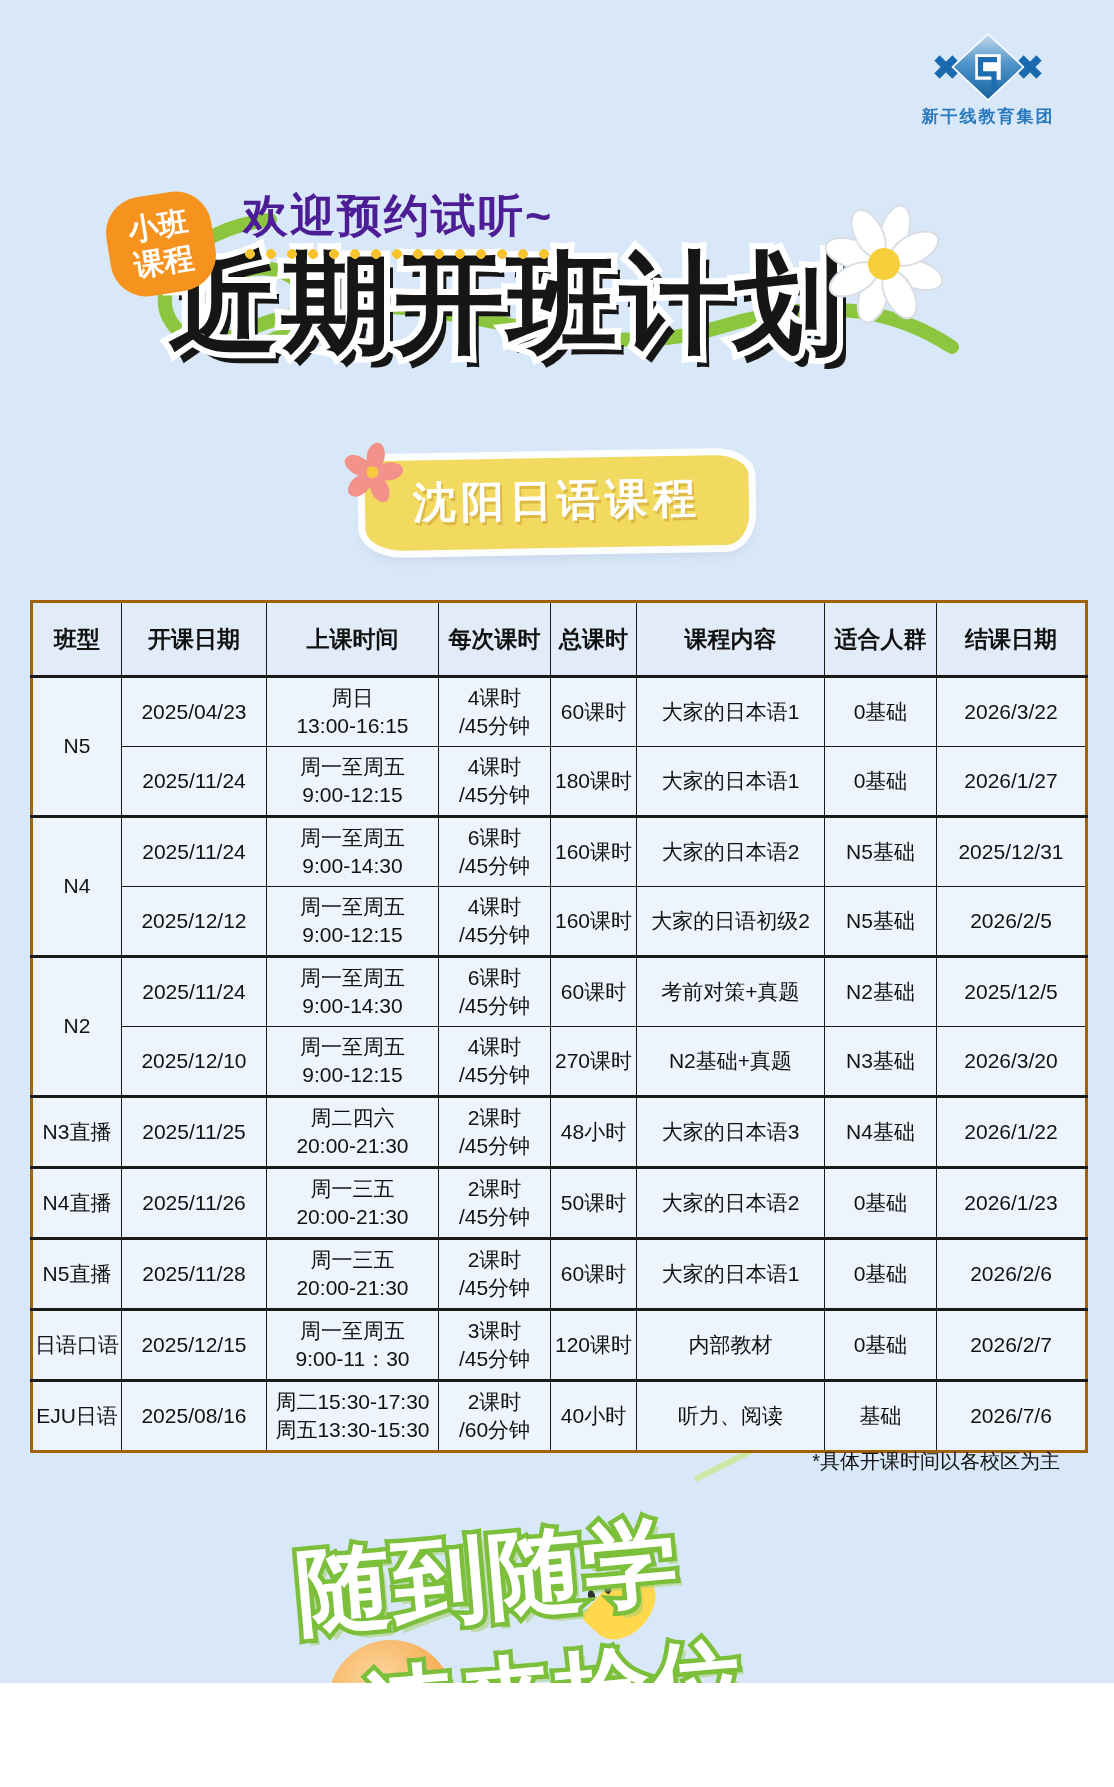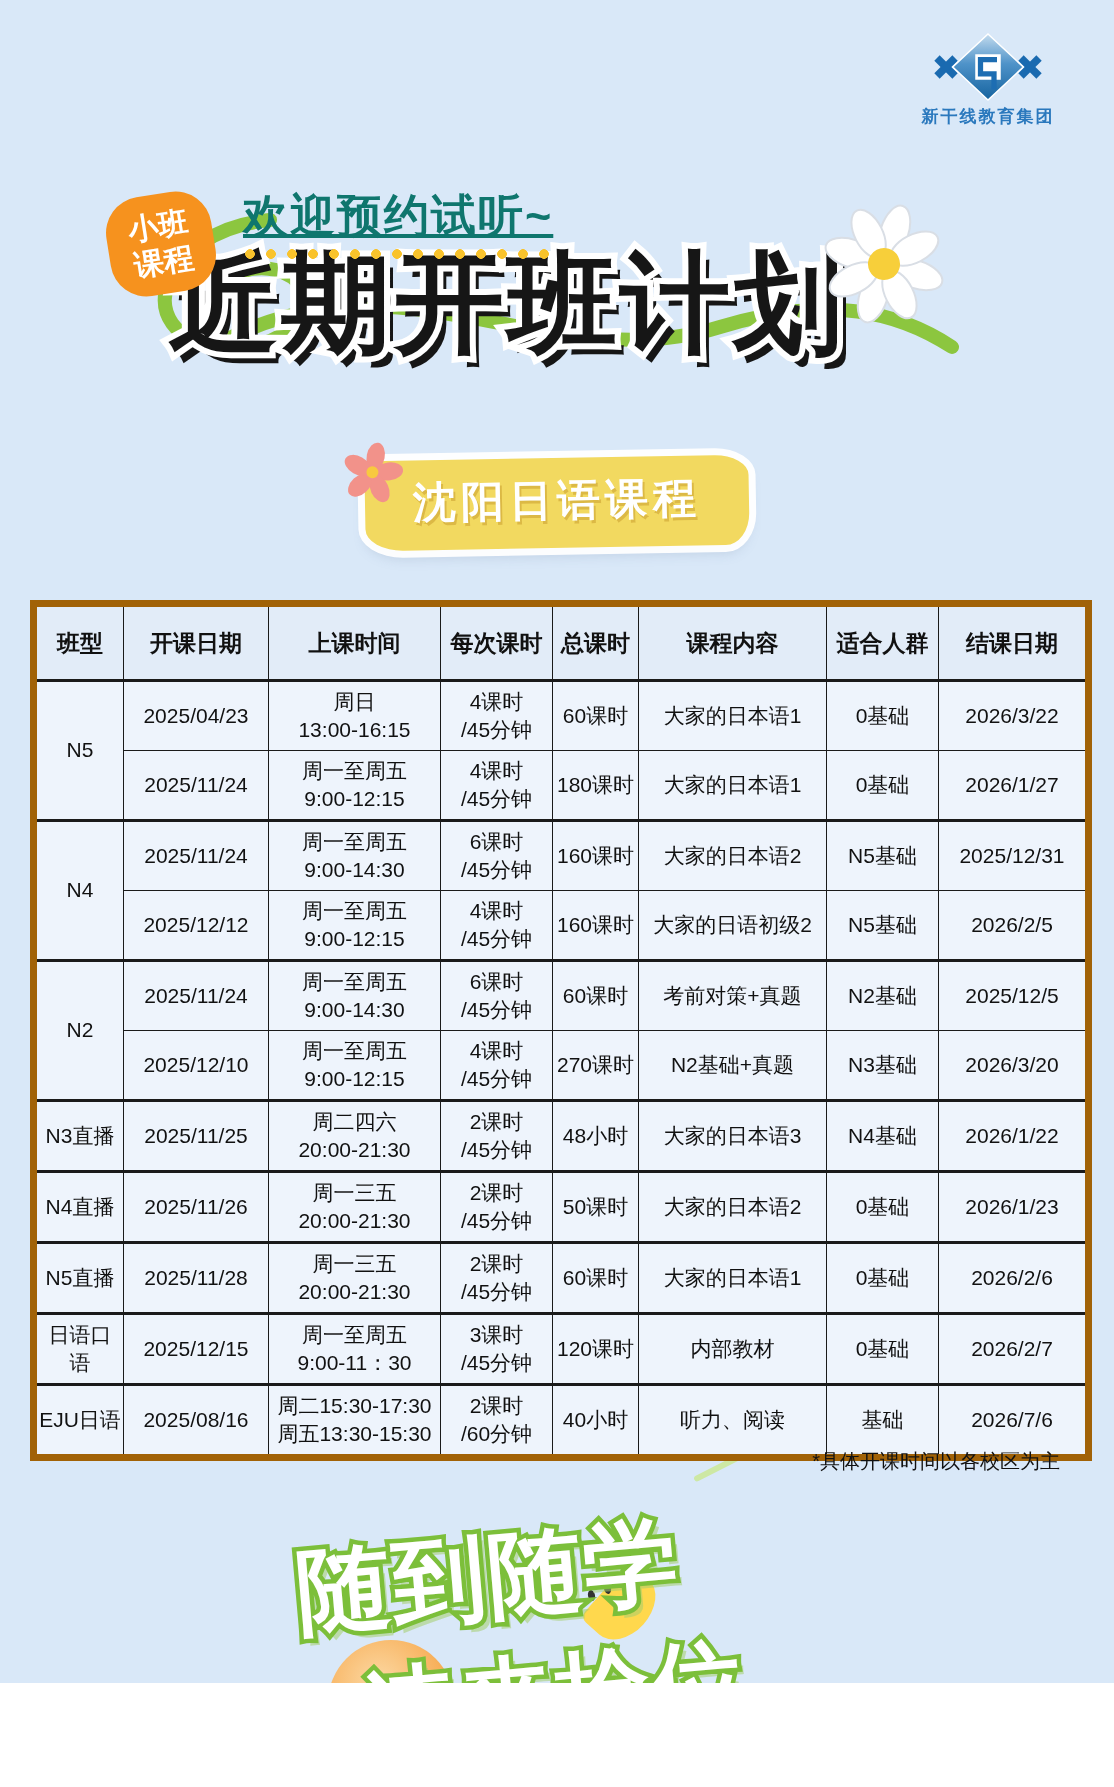--- a/index.html
+++ b/index.html
@@ -15,21 +15,21 @@
   .logo-text { color:#2a78bd; font-size:17px; font-weight:bold; letter-spacing:2px; margin-top:3px; white-space:nowrap; }
 
   
   .vines { position:absolute; left:70px; top:175px; z-index:1; }
   .corner-badge {
     position:absolute; left:108px; top:194px; width:106px; height:100px;
     background:#f6921e; border-radius:36px; transform:rotate(-9deg);
     display:flex; align-items:center; justify-content:center; text-align:center;
     color:#fff; font-size:30px; font-weight:800; line-height:1.2; white-space:pre-line; z-index:3;
   }
-  .subtitle { position:absolute; left:243px; top:186px; font-size:45px; font-weight:900; color:#0f766e; letter-spacing:2px; z-index:3; white-space:nowrap;text-decoration:underline; }
+  .subtitle { position:absolute; left:243px; top:186px; font-size:45px; font-weight:900; color:#4c1d95; letter-spacing:2px; z-index:3; white-space:nowrap; }
   .dotted-line {
     position:absolute; left:240px; top:248px; width:320px; height:13px; z-index:3;
     background-image:radial-gradient(circle at 10px 6px, #f9c32c 0 4.6px, rgba(0,0,0,0) 5px);
     background-size:21px 13px; background-repeat:repeat-x;
   }
   .layered { position:relative; }
   .layered .back { position:absolute; left:0; top:0; white-space:nowrap; }
   .layered .front { position:relative; white-space:nowrap; }
   .big-title { position:absolute; left:168px; top:240px; font-size:110px; font-weight:700; letter-spacing:3px; line-height:1.15; z-index:2; }
   .big-title .back { color:#161616; -webkit-text-stroke:12px #ffffff; text-shadow:9px 11px 0 #161616; }
@@ -40,21 +40,21 @@
     position:absolute; left:50%; top:458px; transform:translateX(-50%) rotate(-1deg);
     background:#f2d960; border-radius:20px 34px 24px 38px / 28px 20px 32px 22px;
     padding:14px 48px 18px; z-index:3;
     box-shadow:0 0 0 7px rgba(255,255,255,0.95), 0 8px 12px rgba(120,140,170,0.25);
   }
   .section-badge-text { font-size:43px; font-weight:900; color:#fff; letter-spacing:5px; text-shadow:2px 3px 0 #dcb945; white-space:nowrap; }
   .pink-flower { position:absolute; left:-24px; top:-20px; }
 
   
   .table-wrap { position:absolute; left:30px; top:600px; width:1056px; z-index:2; }
-  table { border-collapse:collapse; width:100%; table-layout:fixed; background:#eef4fc; border:7px solid #a16207; }
+  table { border-collapse:collapse; width:100%; table-layout:fixed; background:#eef4fc; border:3px solid #a16207; }
   th { height:70px; background:#e2ecf8; font-size:23px; font-weight:bold; color:#111;
        border:1.3px solid #1a1a1a; border-bottom-width:3px; }
   td { height:68px; font-size:21px; text-align:center; vertical-align:middle;
        border:1.3px solid #1a1a1a; white-space:pre-line; line-height:1.35; padding:0 2px;
        background:#eef4fc; color:#111; }
   tr.group-start td { border-top-width:3px; }
 
   .footnote { position:absolute; right:54px; top:1448px; font-size:20px; color:#111; z-index:2;margin-left:45px; }
 
   

